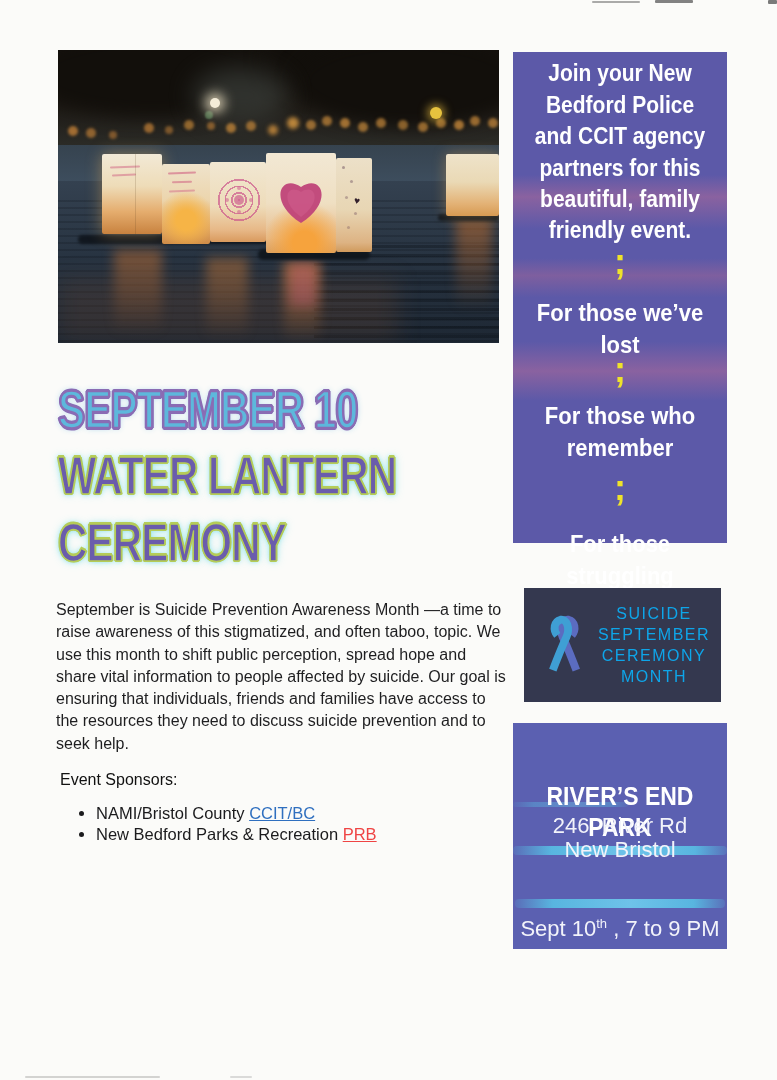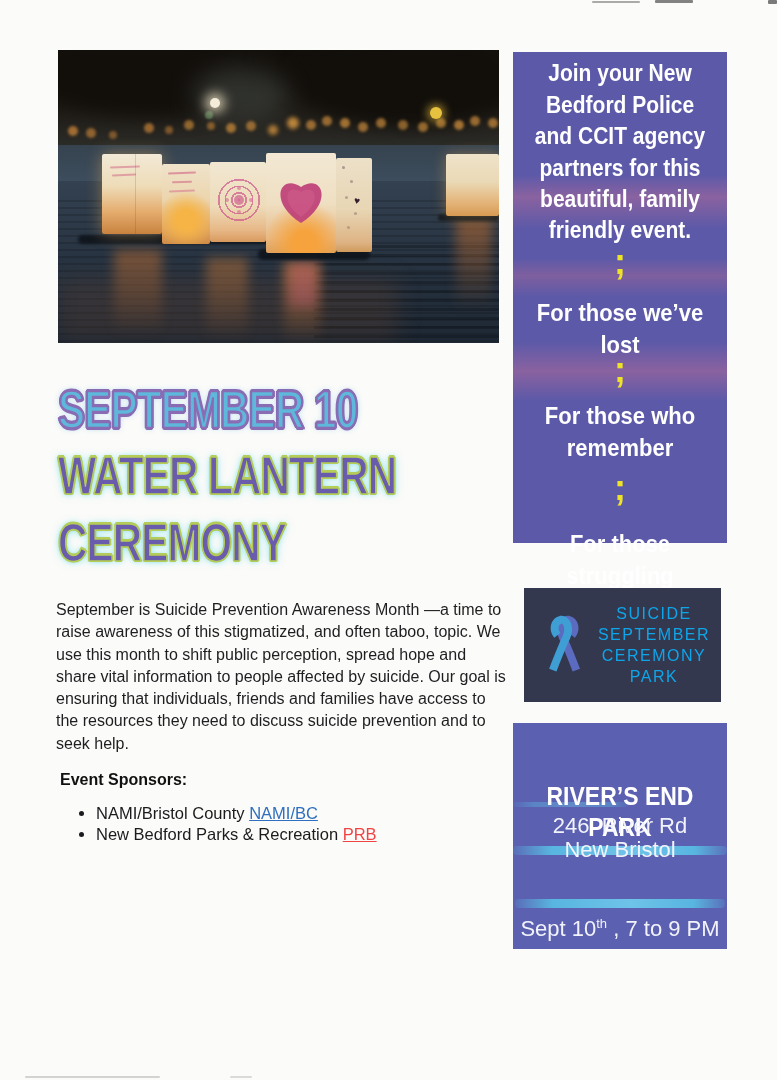--- a/index.html
+++ b/index.html
@@ -77,21 +77,21 @@
   .hline { position:absolute; left:58px; white-space:nowrap; font-weight:700; font-size:52px; letter-spacing:-1px;
     transform:scale(.78,1.04); transform-origin:0 0; }
   .hline1 { color:#5db8dc; -webkit-text-stroke:2.5px #8a6cb4;
     text-shadow:-2px 0 0 #8a6cb4, 2px 0 0 #8a6cb4, 0 -2px 0 #8a6cb4, 0 2px 0 #8a6cb4, 0 0 7px rgba(150,205,235,.9); }
   .hline23 { color:#6a5cac; -webkit-text-stroke:1.5px #b5cc58;
     text-shadow:-1.5px 0 0 #b5cc58, 1.5px 0 0 #b5cc58, 0 -1.5px 0 #b5cc58, 0 1.5px 0 #b5cc58,
       0 0 5px #8ae0e8, 0 0 10px rgba(122,222,232,.8); }
 
   
   .para { position:absolute; left:56px; top:599px; width:452px; font-size:16px; line-height:22.3px; color:#1e1e20; }
-  .sponsors-h { position:absolute; left:60px; top:771px; font-size:16px; font-weight:700; color:#111; }
+  .sponsors-h { position:absolute; left:60px; top:771px; font-size:16px; font-weight:400; color:#111; }
   .sponsor-list { position:absolute; left:96px; top:803px; list-style:disc; font-size:16.5px; color:#1b1b1d; line-height:21px; }
   .sponsor-list li { margin-bottom:0; }
   a.link-blue { color:#2f6fbf; text-decoration:underline; }
   a.link-purple { color:#ef4444; text-decoration:underline; }
 
   
   .side-top { position:absolute; left:513px; top:52px; width:214px; height:491px;
     background:linear-gradient(180deg,
       #5c59a8 0%, #5c59a8 25%, #8a62a0 29.5%, #5c59a8 36%,
       #5c59a8 42%, #7e5f9f 45.5%, #5c59a8 50%,
@@ -172,21 +172,21 @@
 </div>
 
 <div class="hline hline1" style="top:378px;">SEPTEMBER 10</div>
 <div class="hline hline23" style="top:444px;">WATER LANTERN</div>
 <div class="hline hline23" style="top:511px;">CEREMONY</div>
 
 <p class="para">September is Suicide Prevention Awareness Month —a time to raise awareness of this stigmatized, and often taboo, topic. We use this month to shift public perception, spread hope and share vital information to people affected by suicide. Our goal is ensuring that individuals, friends and families have access to the resources they need to discuss suicide prevention and to seek help.</p>
 
 <div class="sponsors-h">Event Sponsors:</div>
 <ul class="sponsor-list">
-  <li><span>NAMI/Bristol County </span><a href="#" class="link-blue">NAMI/BC</a></li>
+  <li><span>NAMI/Bristol County </span><a href="#" class="link-blue">CCIT/BC</a></li>
   <li><span>New Bedford Parks &amp; Recreation </span><a href="#" class="link-purple">PRB</a></li>
 </ul>
 
 <div class="side-top">
   <div class="side-intro cond">Join your New Bedford Police and CCIT agency partners for this beautiful, family friendly event.</div>
   <div class="semi" style="top:192px;">;</div>
   <div class="dedication cond" style="top:249px;">For those we’ve lost</div>
   <div class="semi" style="top:300px;">;</div>
   <div class="dedication cond" style="top:352px;">For those who remember</div>
   <div class="semi" style="top:418px;">;</div>
@@ -194,21 +194,21 @@
 
   <div class="aw-box">
     <svg style="position:absolute; left:12px; top:10px;" width="56" height="96" viewBox="0 0 100 110">
       <path d="M72,98 C72,98 54,52 48,40 C40,22 48,6 58,8 C70,11 72,26 64,36" stroke="#5b6cc0" stroke-width="14" fill="none"></path>
       <path d="M30,98 C30,98 48,52 54,40 C62,22 54,6 44,8 C32,11 30,26 38,36" stroke="#3f9fd4" stroke-width="14" fill="none"></path>
     </svg>
     <div class="aw-text">
       <div>SUICIDE</div>
       <div>SEPTEMBER</div>
       <div>CEREMONY</div>
-      <div>PARK</div>
+      <div>MONTH</div>
     </div>
   </div>
 </div>
 
 <div class="side-bottom">
   <div class="streak" style="top:79px; left:0; width:115px; height:5px; opacity:.4;"></div>
   <div class="streak" style="top:123px; left:0; right:0; height:9px; opacity:.95;"></div>
   <div class="streak" style="top:176px; left:2px; right:2px; height:9px; opacity:.95;"></div>
   <div class="loc-name cond">RIVER’S END PARK</div>
   <div class="loc-line" style="top:90px;">246  River Rd</div>

